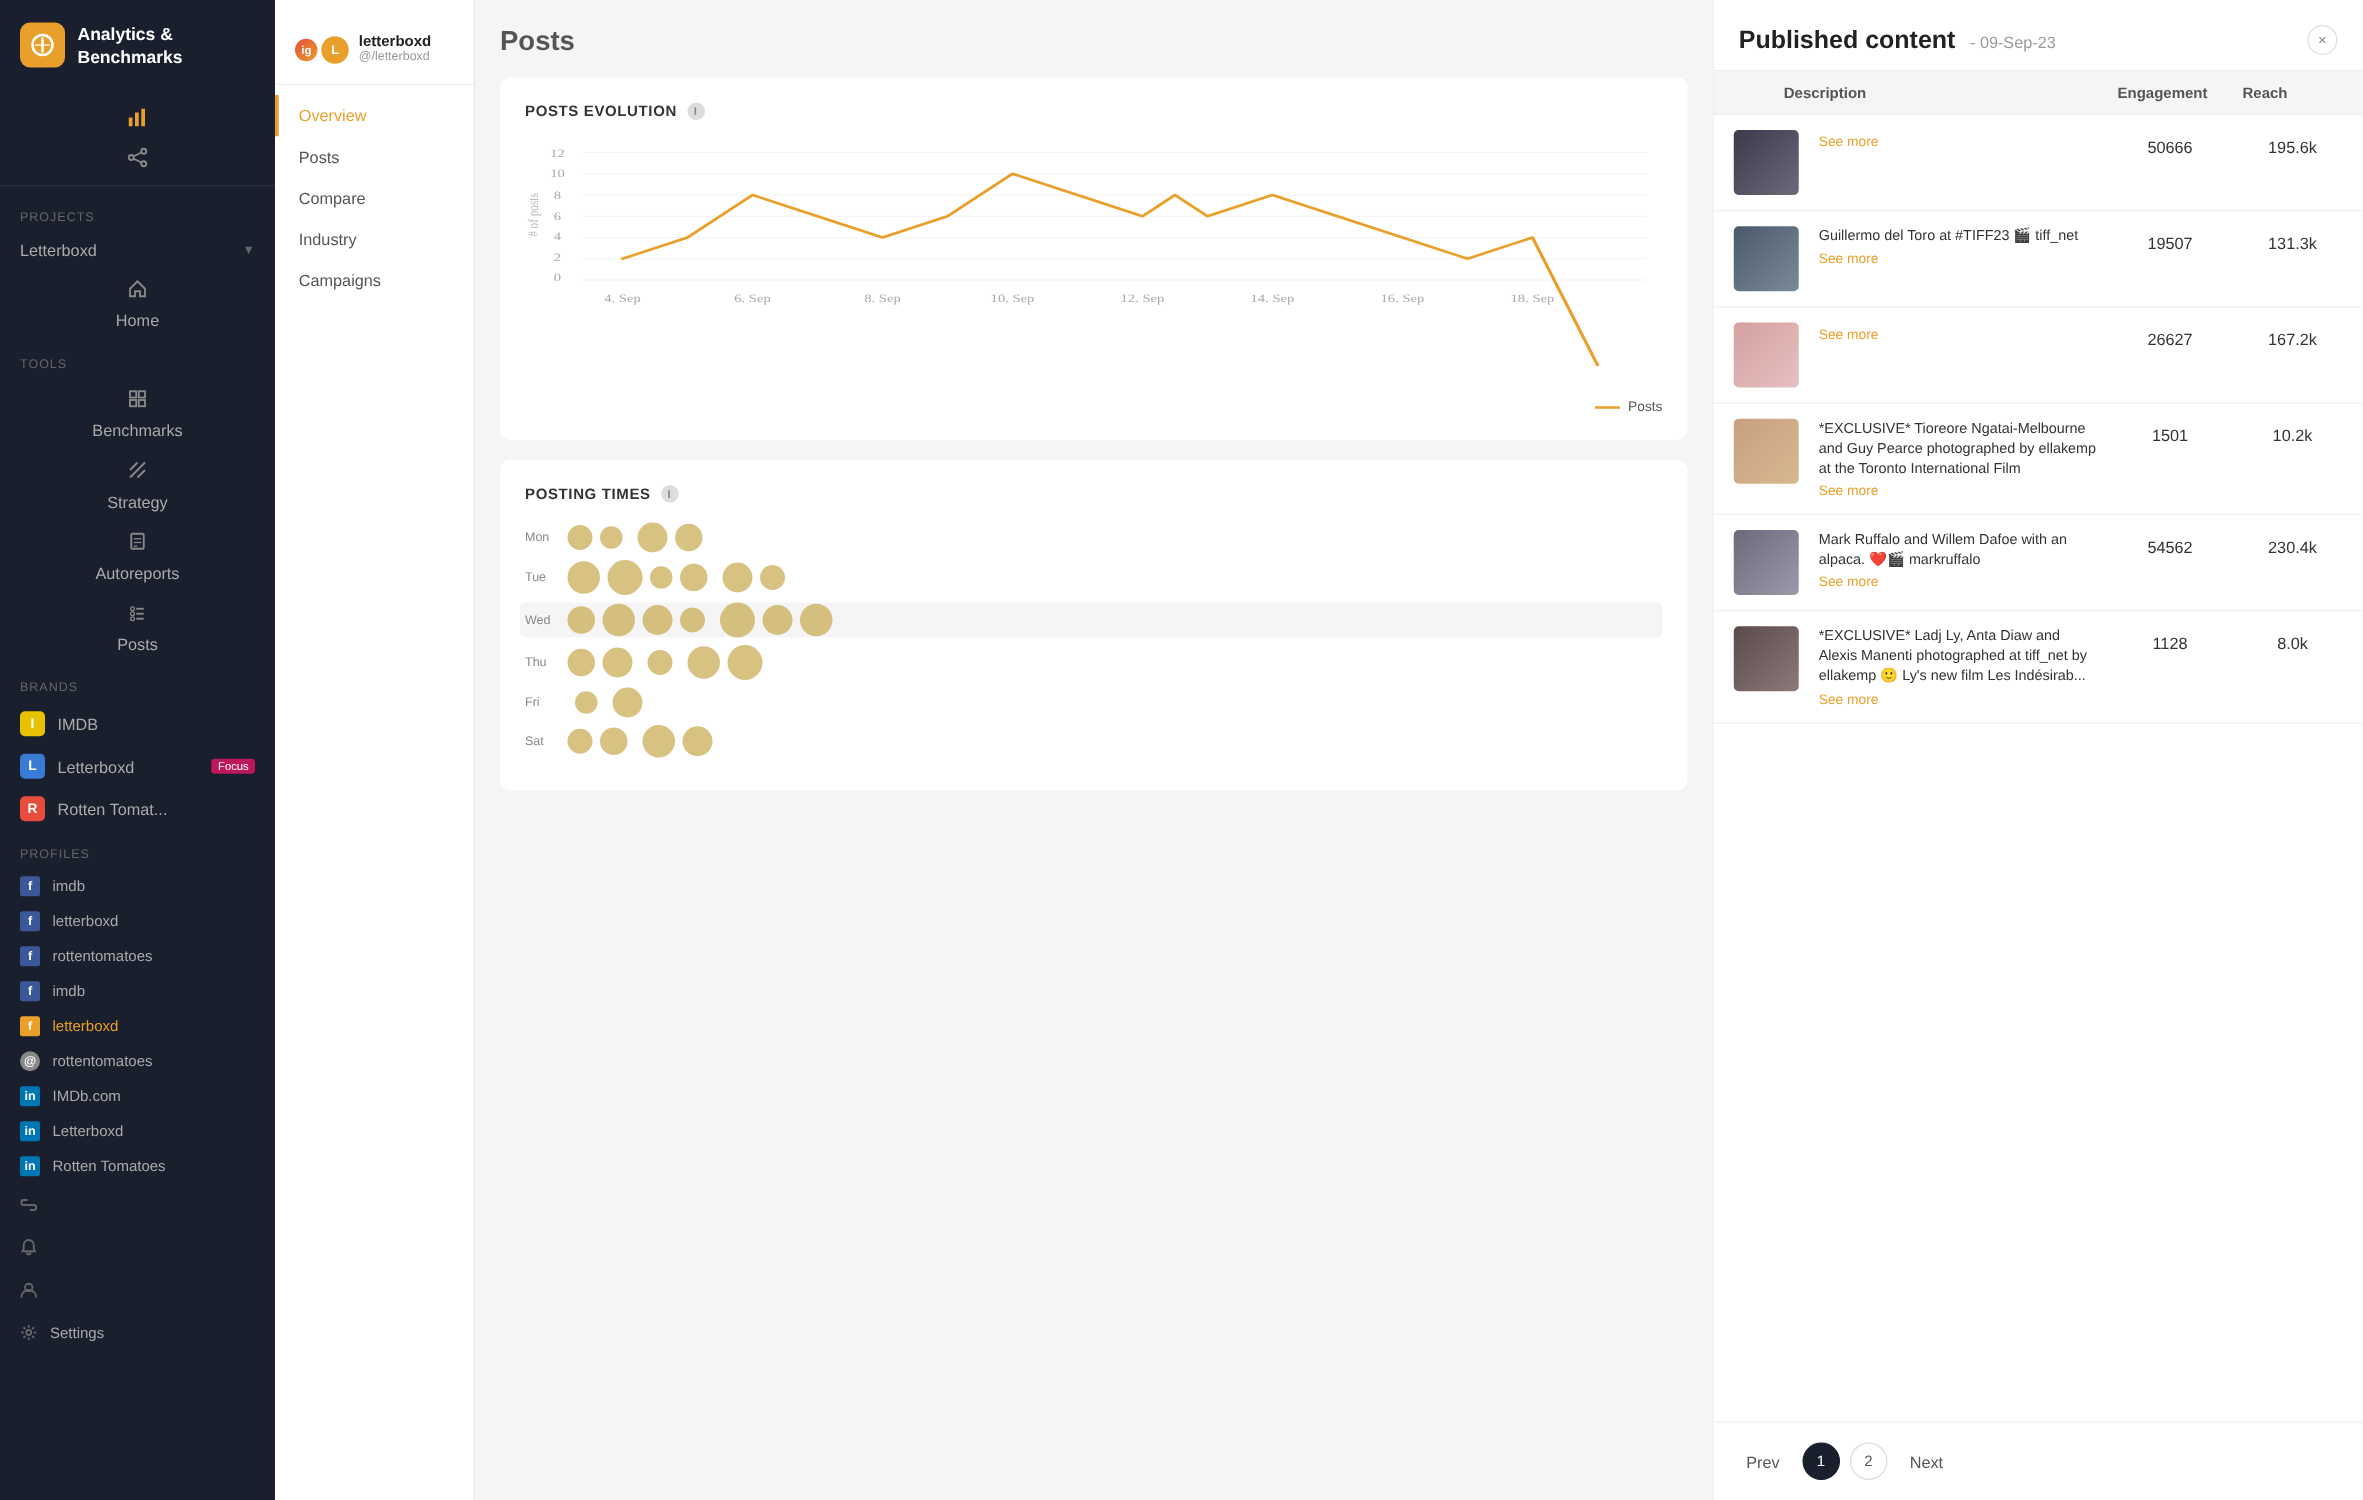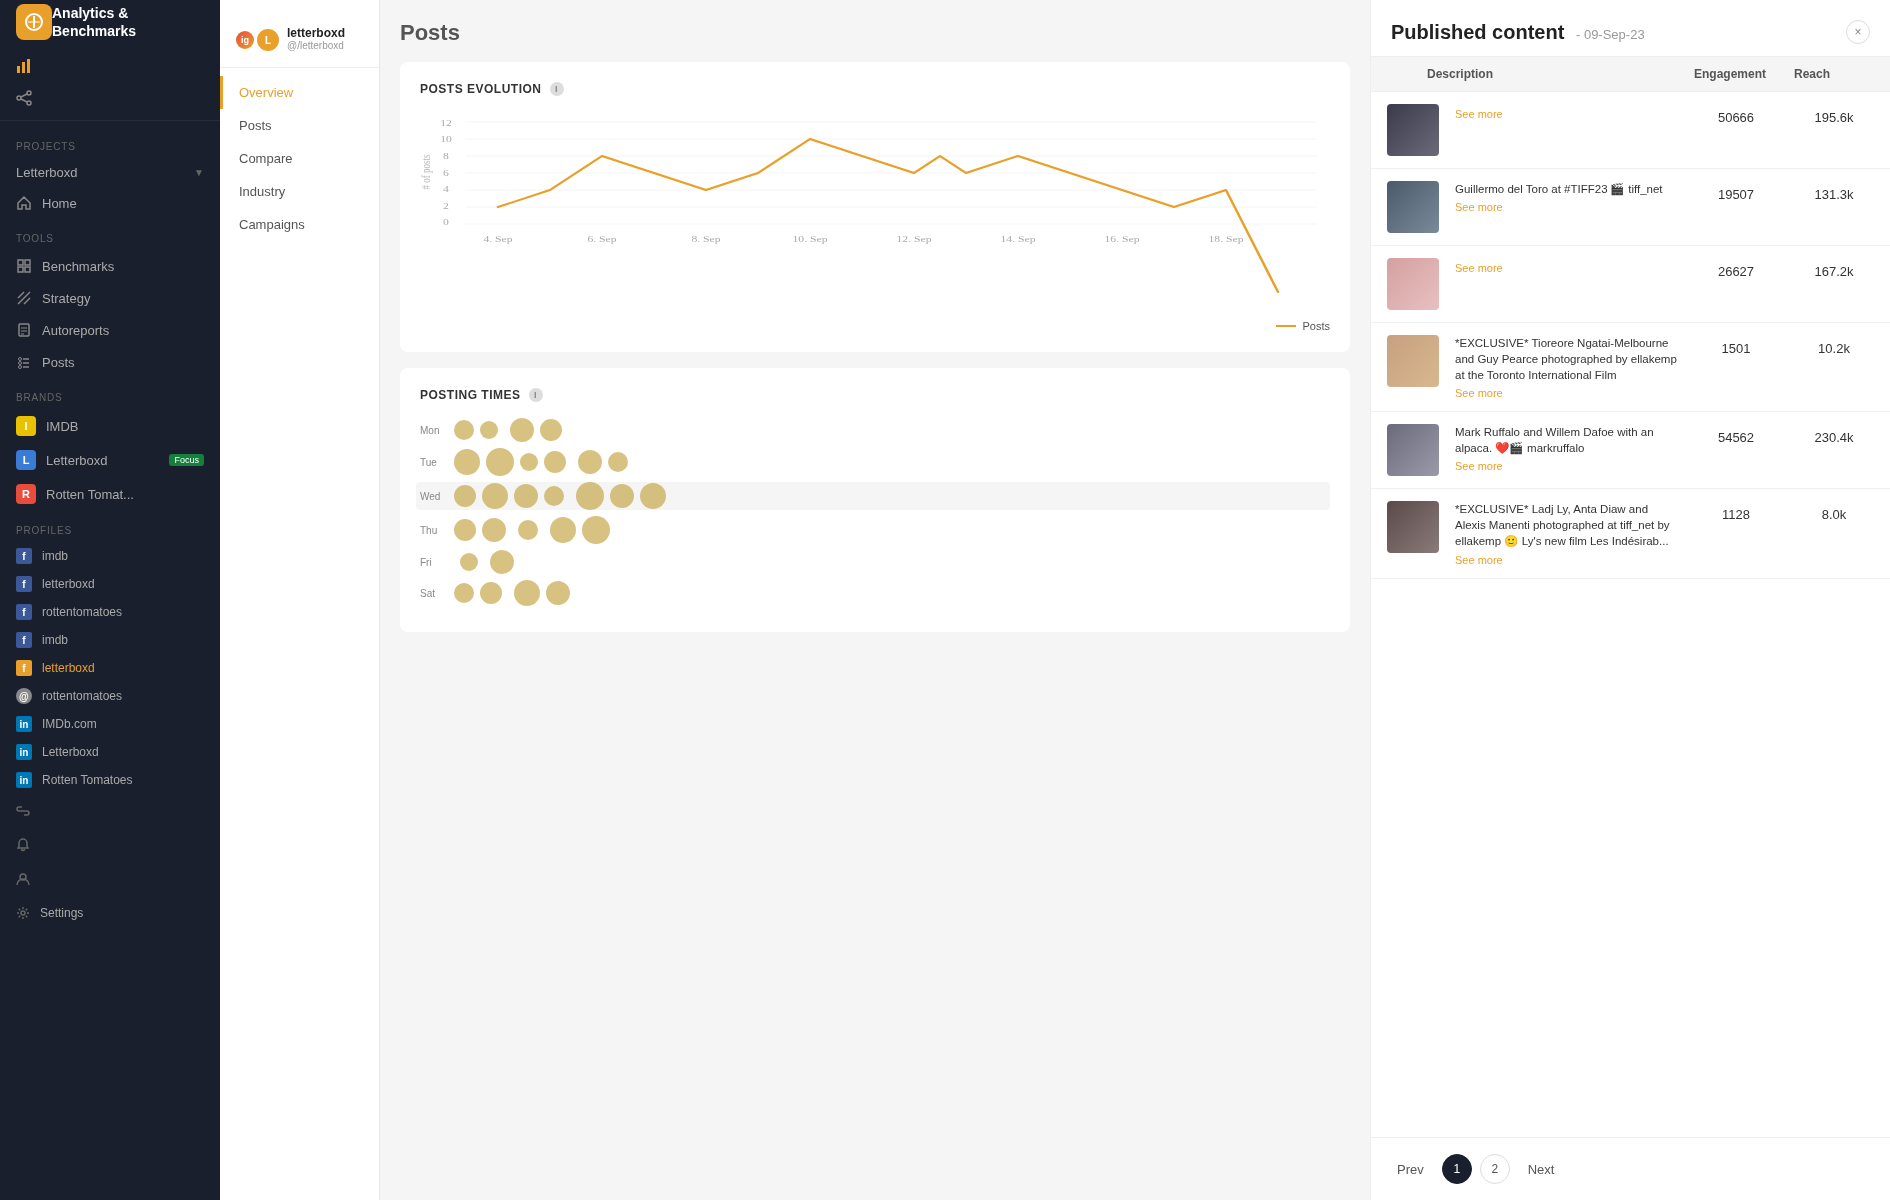--- a/index.html
+++ b/index.html
@@ -10,23 +10,24 @@
       width: 220px;
       background: #1a1f2e;
       color: #ccc;
       display: flex;
       flex-direction: column;
       flex-shrink: 0;
       overflow-y: auto;
       padding-bottom: 20px;
     }
     .sidebar-logo {
-      padding: 4px 16px;
+      padding: 18px 16px;
       display: flex;
       align-items: center;
+      gap: 10px;
     }
     .logo-circle {
       width: 36px; height: 36px;
       background: #e8a02a;
       border-radius: 8px;
       display: flex; align-items: center; justify-content: center;
       color: white; font-weight: bold; font-size: 16px;
     }
     .sidebar-app-title {
       color: white;
@@ -43,34 +44,35 @@
     }
     .sidebar-item {
       display: flex;
       align-items: center;
       gap: 10px;
       padding: 8px 16px;
       cursor: pointer;
       color: #aaa;
       font-size: 13px;
       border-radius: 0;
+      flex-direction: column;
     }
     .sidebar-item.active { color: #fff; }
     .sidebar-icon { width: 16px; height: 16px; display: flex; align-items: center; justify-content: center; flex-shrink: 0; }
     .sidebar-brand-item {
       display: flex; align-items: center; gap: 10px;
       padding: 7px 16px; cursor: pointer; color: #aaa; font-size: 13px;
     }
     .brand-letter {
       width: 20px; height: 20px; border-radius: 4px;
       display: flex; align-items: center; justify-content: center;
       font-size: 11px; font-weight: bold; color: white; flex-shrink: 0;
     }
     .focus-badge {
-      background: #15803d; color: white; font-size: 9px;
+      background: #be185d; color: white; font-size: 9px;
       padding: 1px 5px; border-radius: 3px; margin-left: auto;
     }
     .sidebar-profile-item {
       display: flex; align-items: center; gap: 10px;
       padding: 6px 16px; cursor: pointer; color: #aaa; font-size: 12px;
     }
     .sidebar-profile-item.active { color: #e8a02a; }
     .profile-icon { width: 16px; height: 16px; border-radius: 2px; display: flex; align-items: center; justify-content: center; font-size: 10px; font-weight: bold; }
     .sidebar-bottom-icon {
       padding: 10px 16px; cursor: pointer; color: #666;

